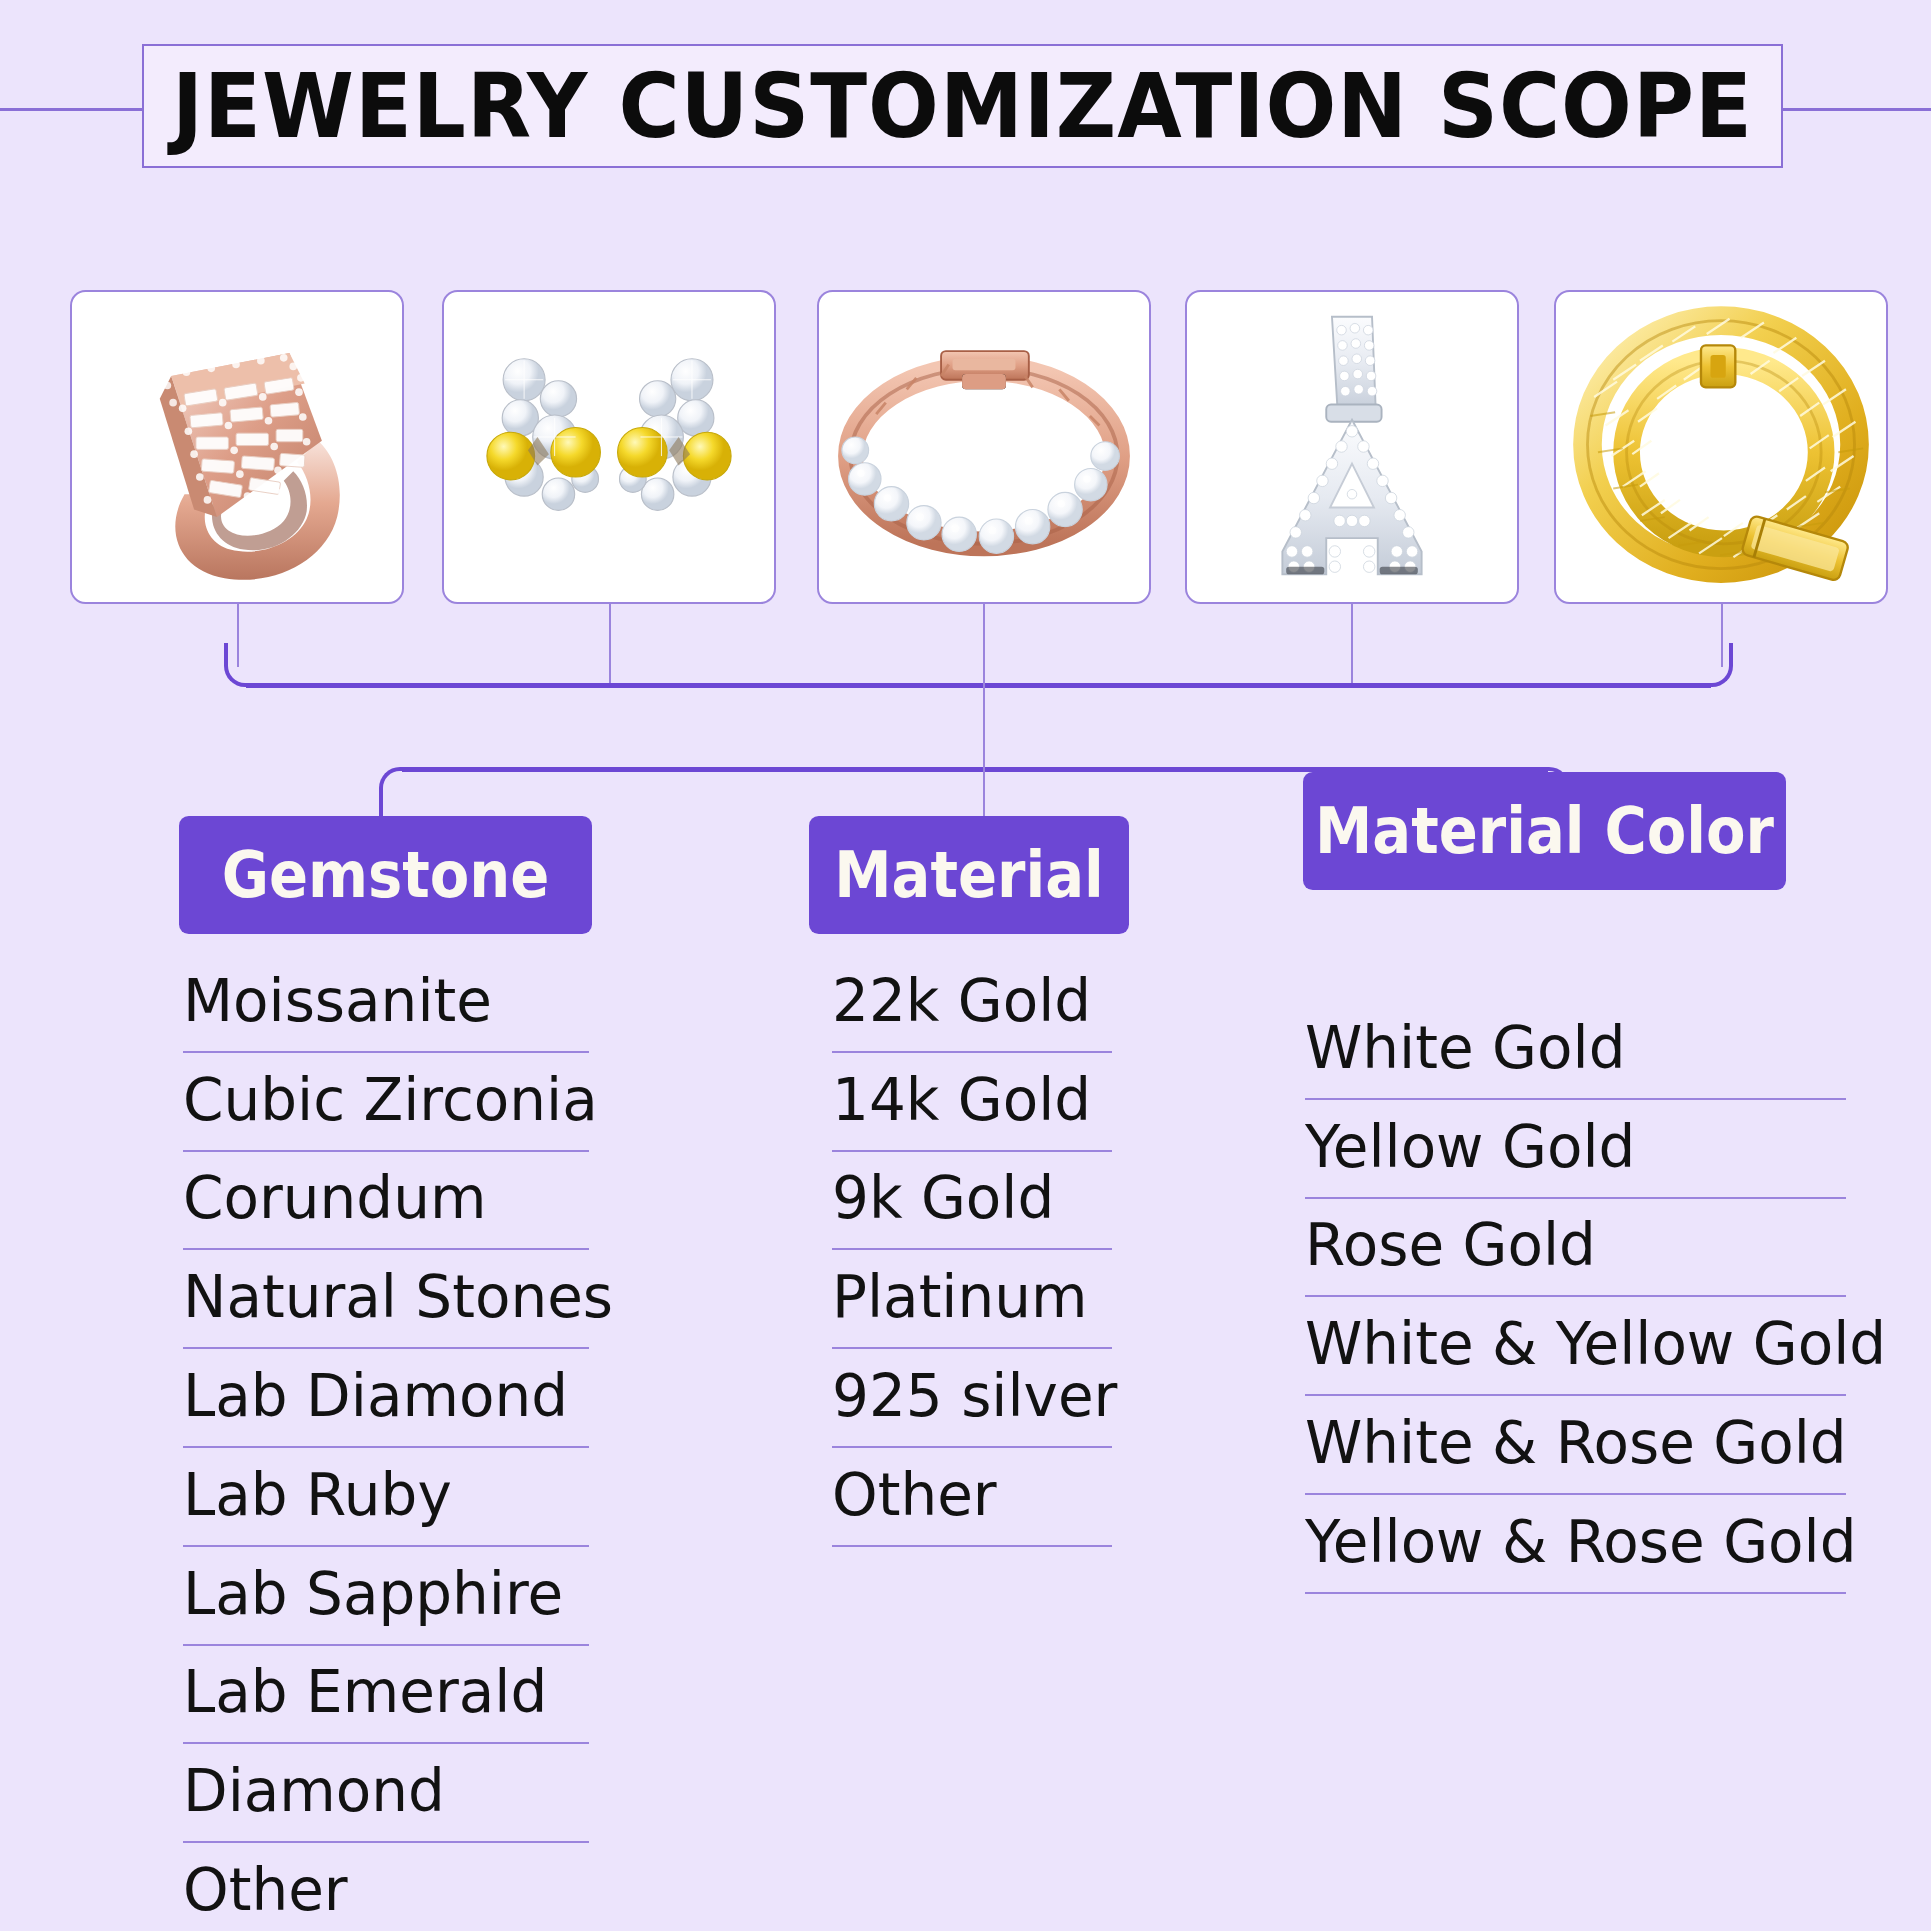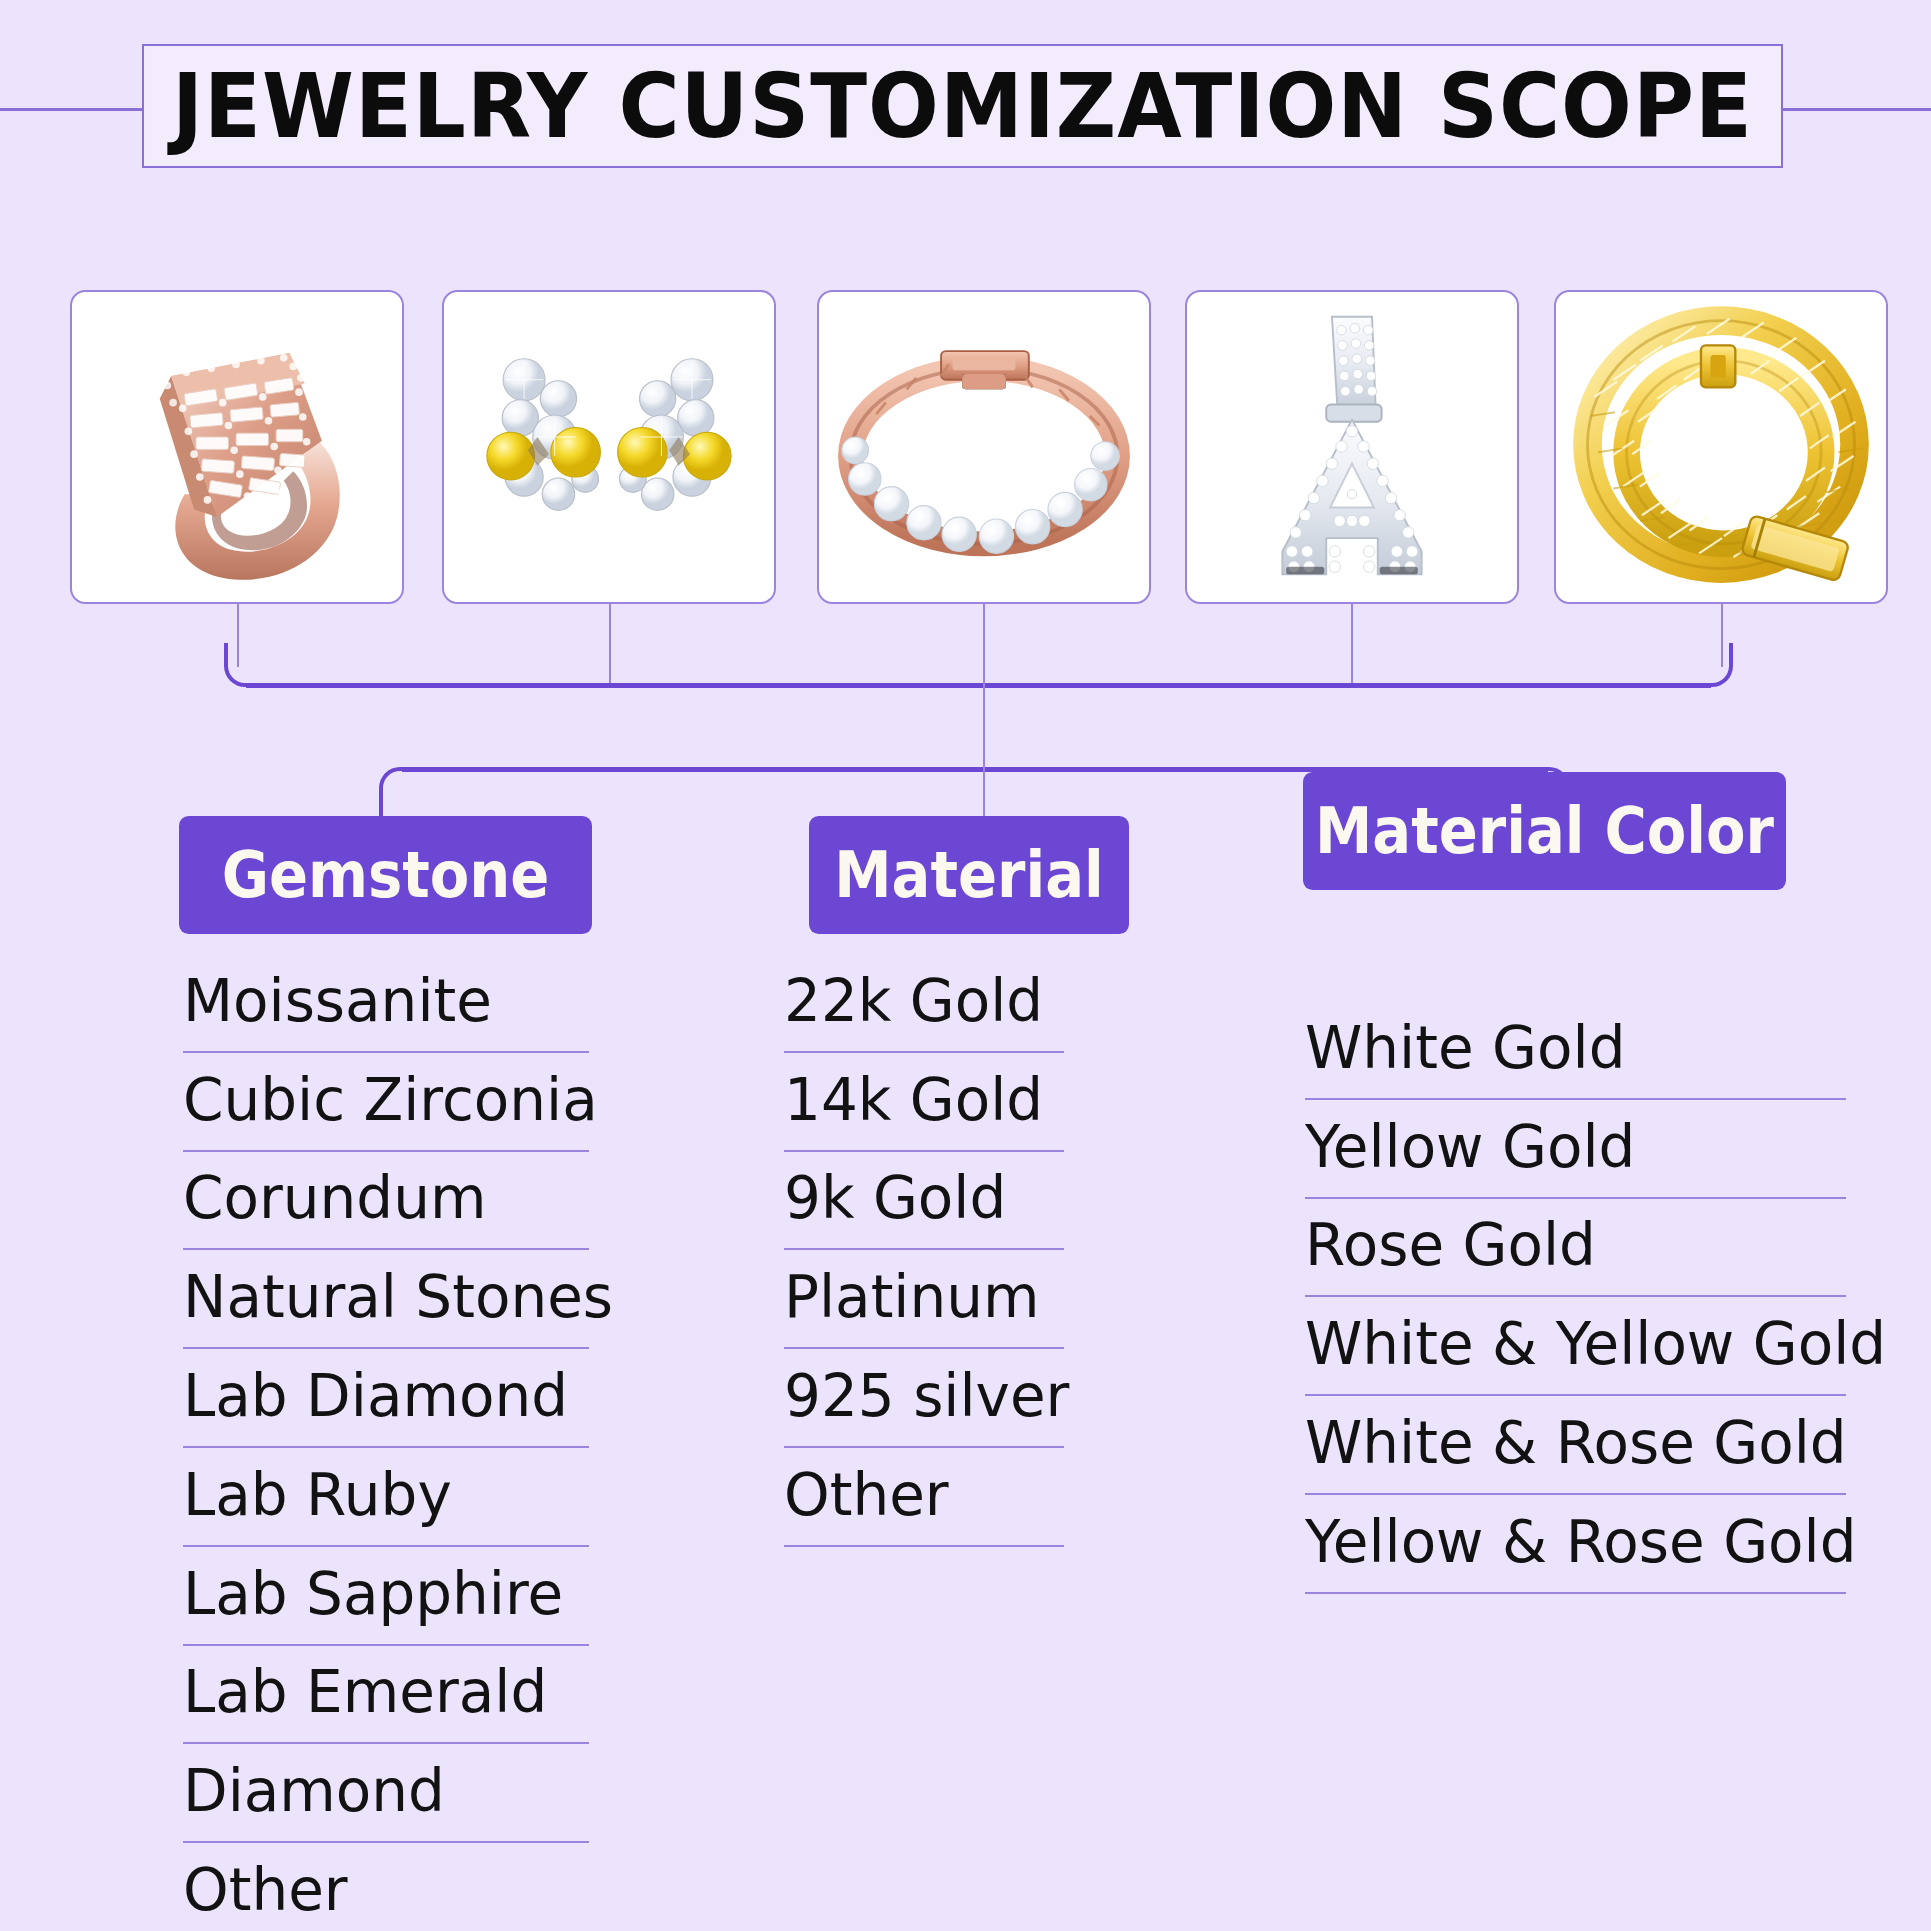--- a/index.html
+++ b/index.html
@@ -417,21 +417,21 @@
     <div class="cat-item">Lab Ruby</div>
     <div class="cat-item">Lab Sapphire</div>
     <div class="cat-item">Lab Emerald</div>
     <div class="cat-item">Diamond</div>
     <div class="cat-item">Other</div>
   </div>
 
   <div class="cat-head" style="left:809px;top:816px;width:320px">
     <span>Material</span>
   </div>
-  <div class="cat-list" style="left:784px;top:966px;width:280px">
+  <div class="cat-list" style="left:832px;top:966px;width:280px">
     <div class="cat-item">22k Gold</div>
     <div class="cat-item">14k Gold</div>
     <div class="cat-item">9k Gold</div>
     <div class="cat-item">Platinum</div>
     <div class="cat-item">925 silver</div>
     <div class="cat-item">Other</div>
   </div>
 
   <div class="cat-head" style="left:1303px;top:772px;width:483px">
     <span>Material Color</span>

